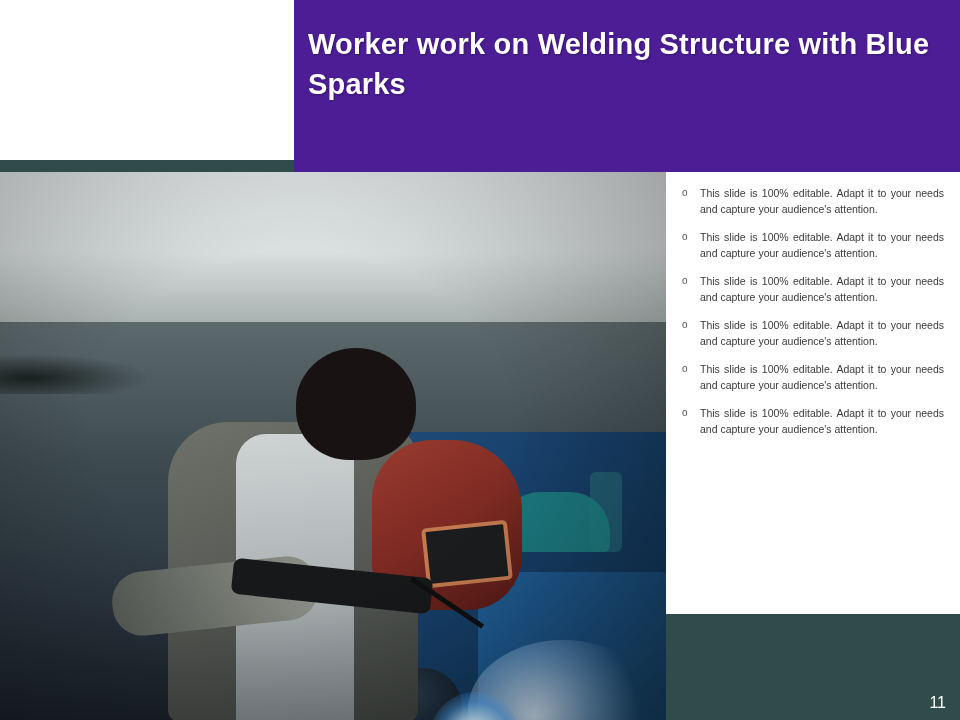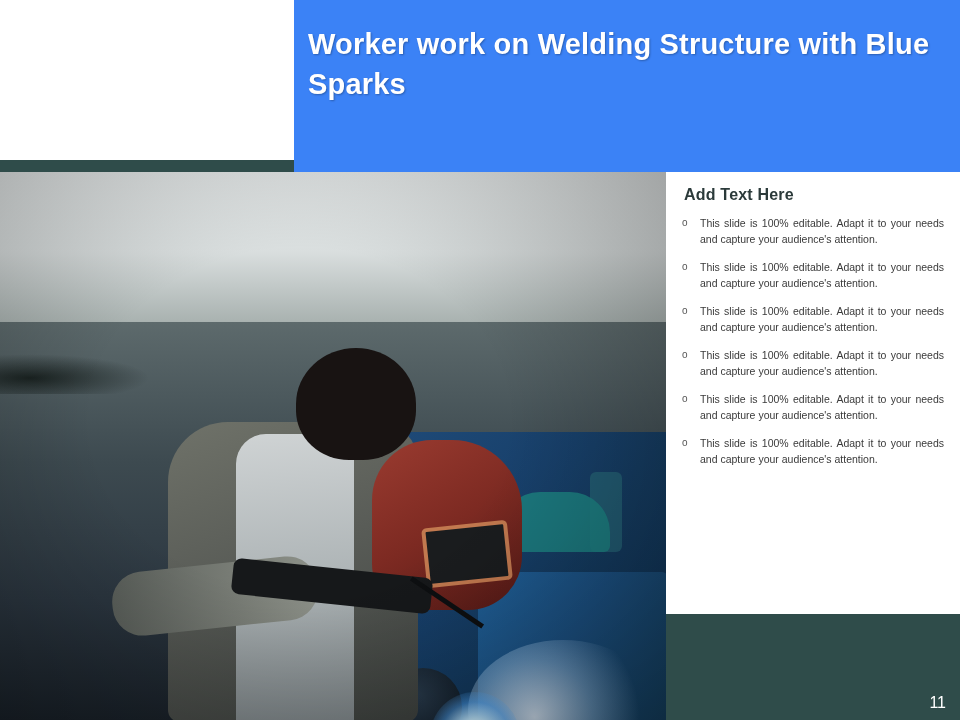--- a/index.html
+++ b/index.html
@@ -31,21 +31,21 @@
     background: #2f4c4a;
   }
 
   
   .title-bar {
     position: absolute;
     left: 294px;
     top: 0;
     width: 666px;
     height: 172px;
-    background: #3b82f6;
+    background: #4c1d95;
     box-sizing: border-box;
     padding: 24px 20px 0 14px;
   }
   .title-text {
     color: #ffffff;
     font-size: 29px;
     font-weight: bold;
     line-height: 1.38;
     letter-spacing: 0.2px;
     text-shadow: 1px 1px 2px rgba(0,0,0,0.28);
@@ -256,21 +256,20 @@
     <div class="worker-arm"></div>
     <div class="torch"></div>
     <div class="torch-tip"></div>
     <div class="smoke"></div>
     <div class="spark-core"></div>
 
     <div class="photo-vignette"></div>
   </div>
 
   <div class="text-panel">
-    <div class="panel-heading">Add Text Here</div>
     <ul class="bullet-list">
       <li class="bullet-item">
         <span class="bullet-marker">o</span>
         <span>This slide is 100% editable. Adapt it to your needs and capture your audience's attention.</span>
       </li>
       <li class="bullet-item">
         <span class="bullet-marker">o</span>
         <span>This slide is 100% editable. Adapt it to your needs and capture your audience's attention.</span>
       </li>
       <li class="bullet-item">

